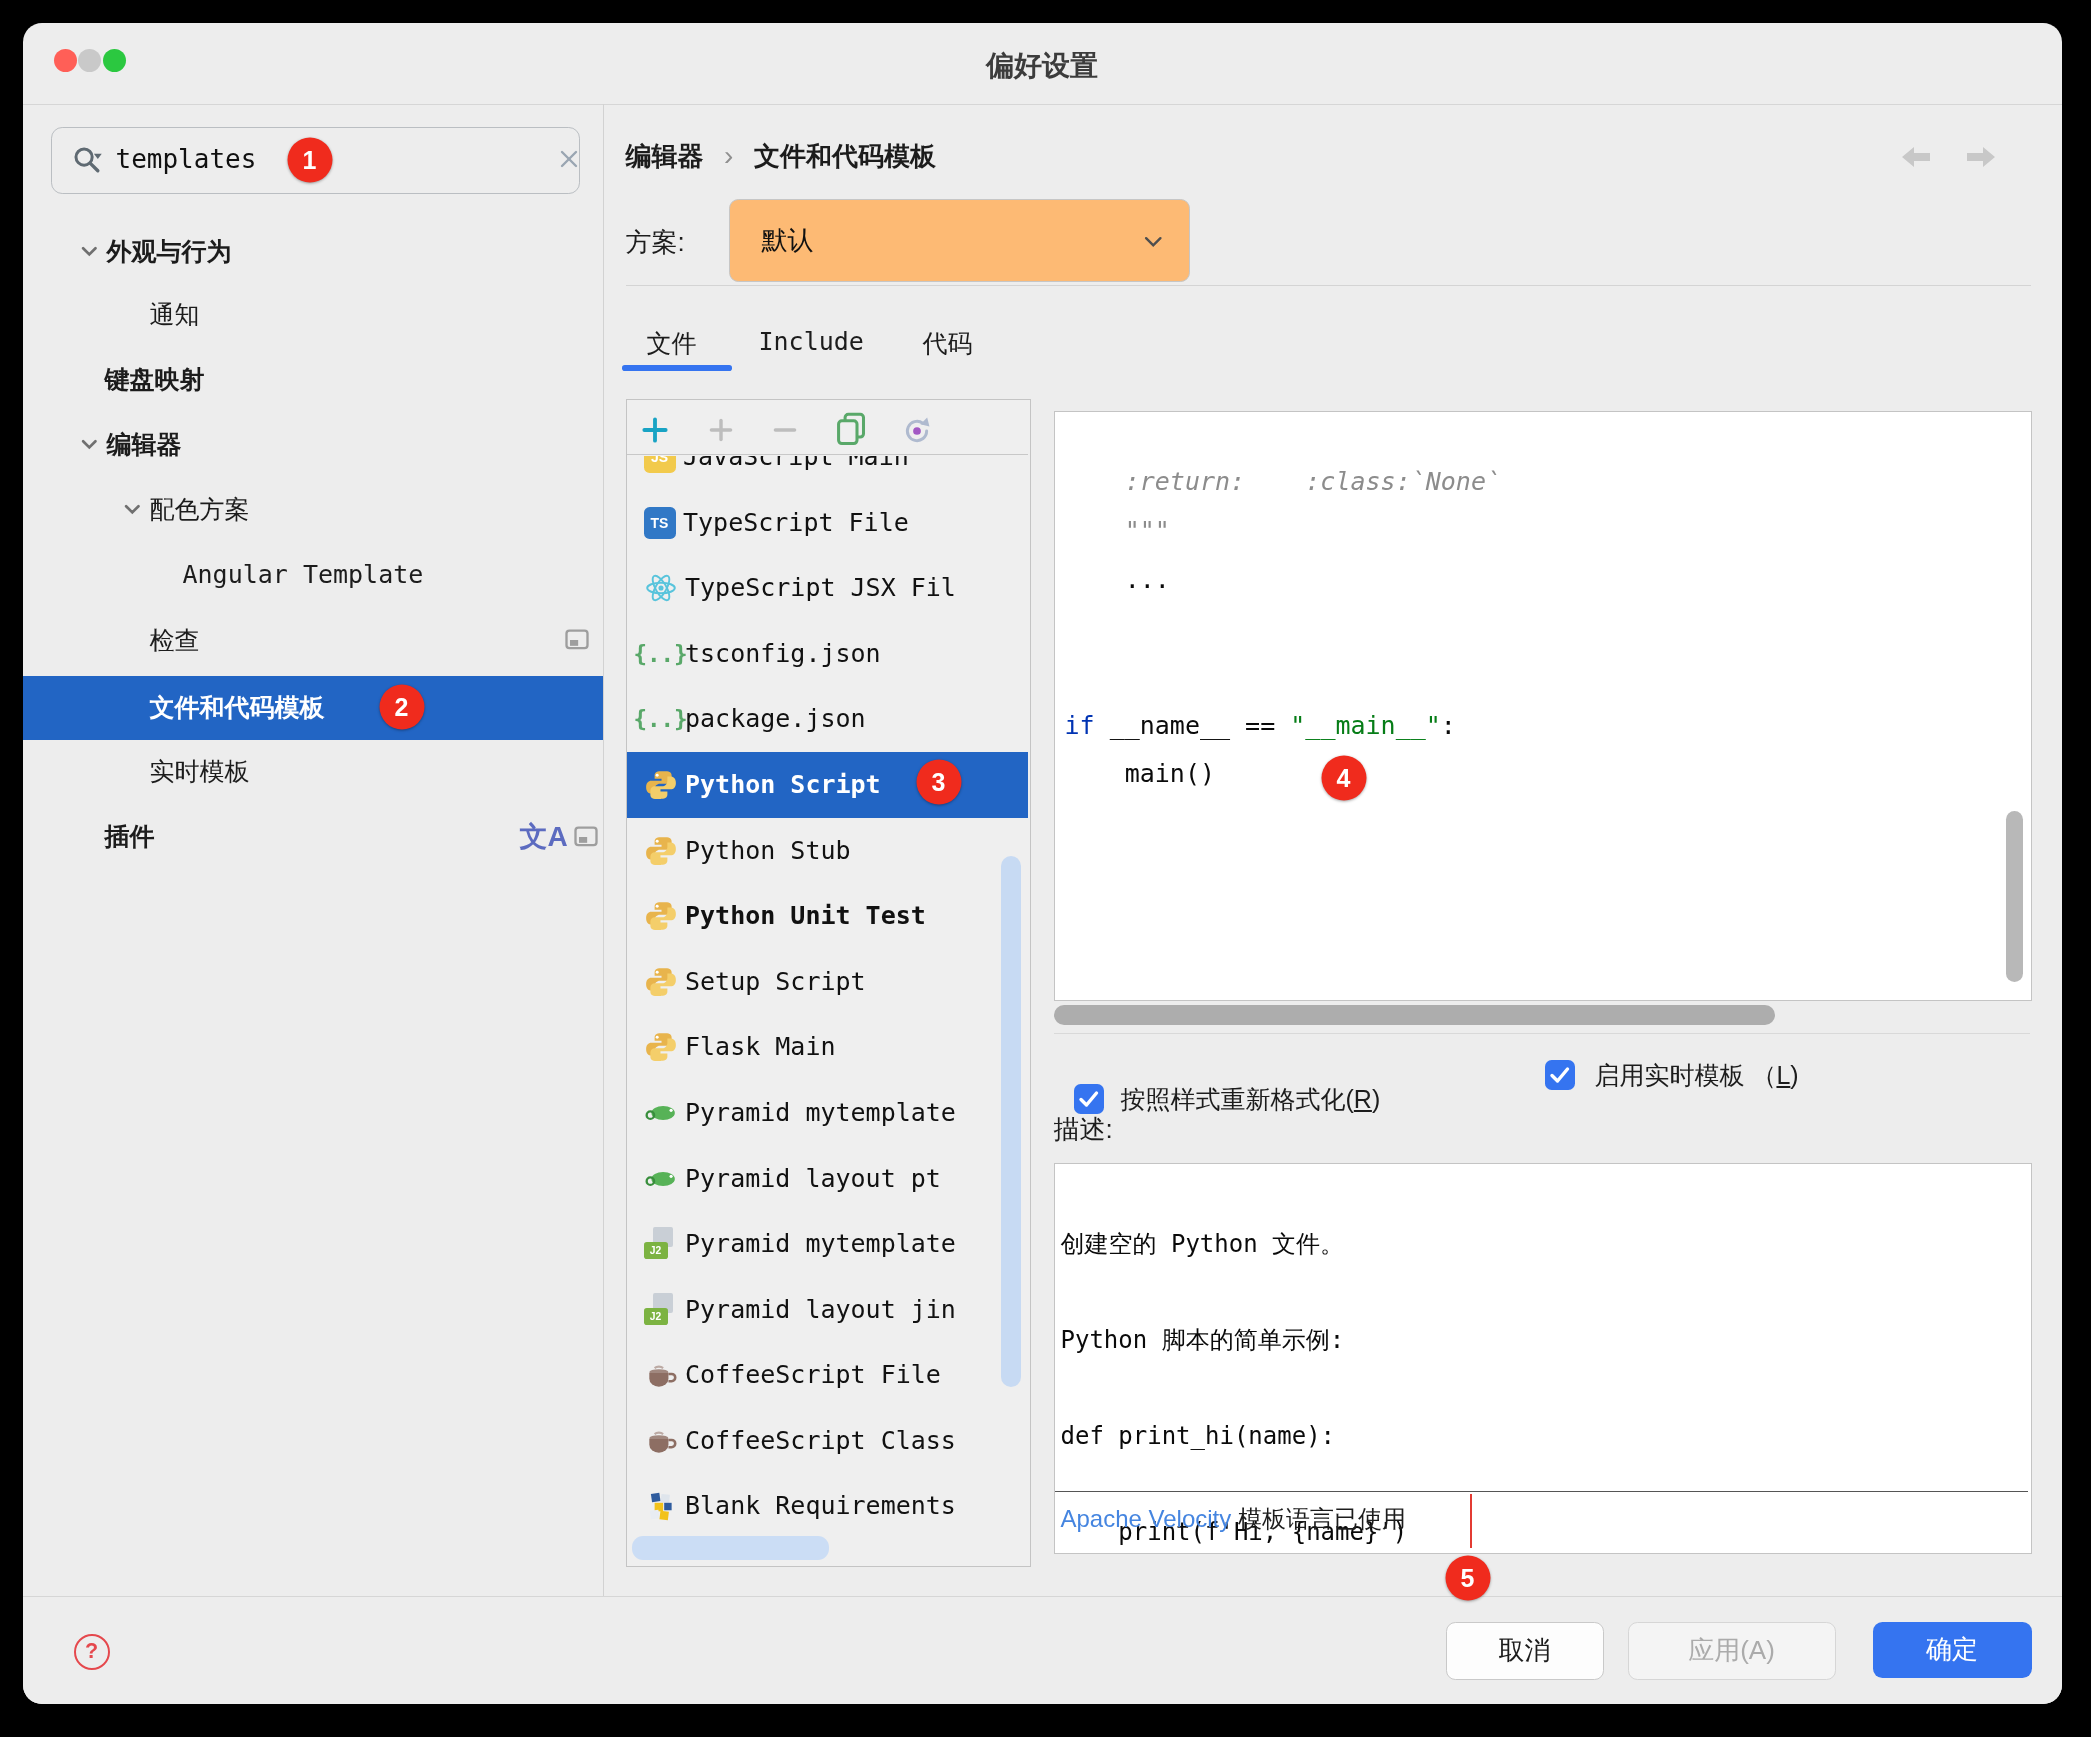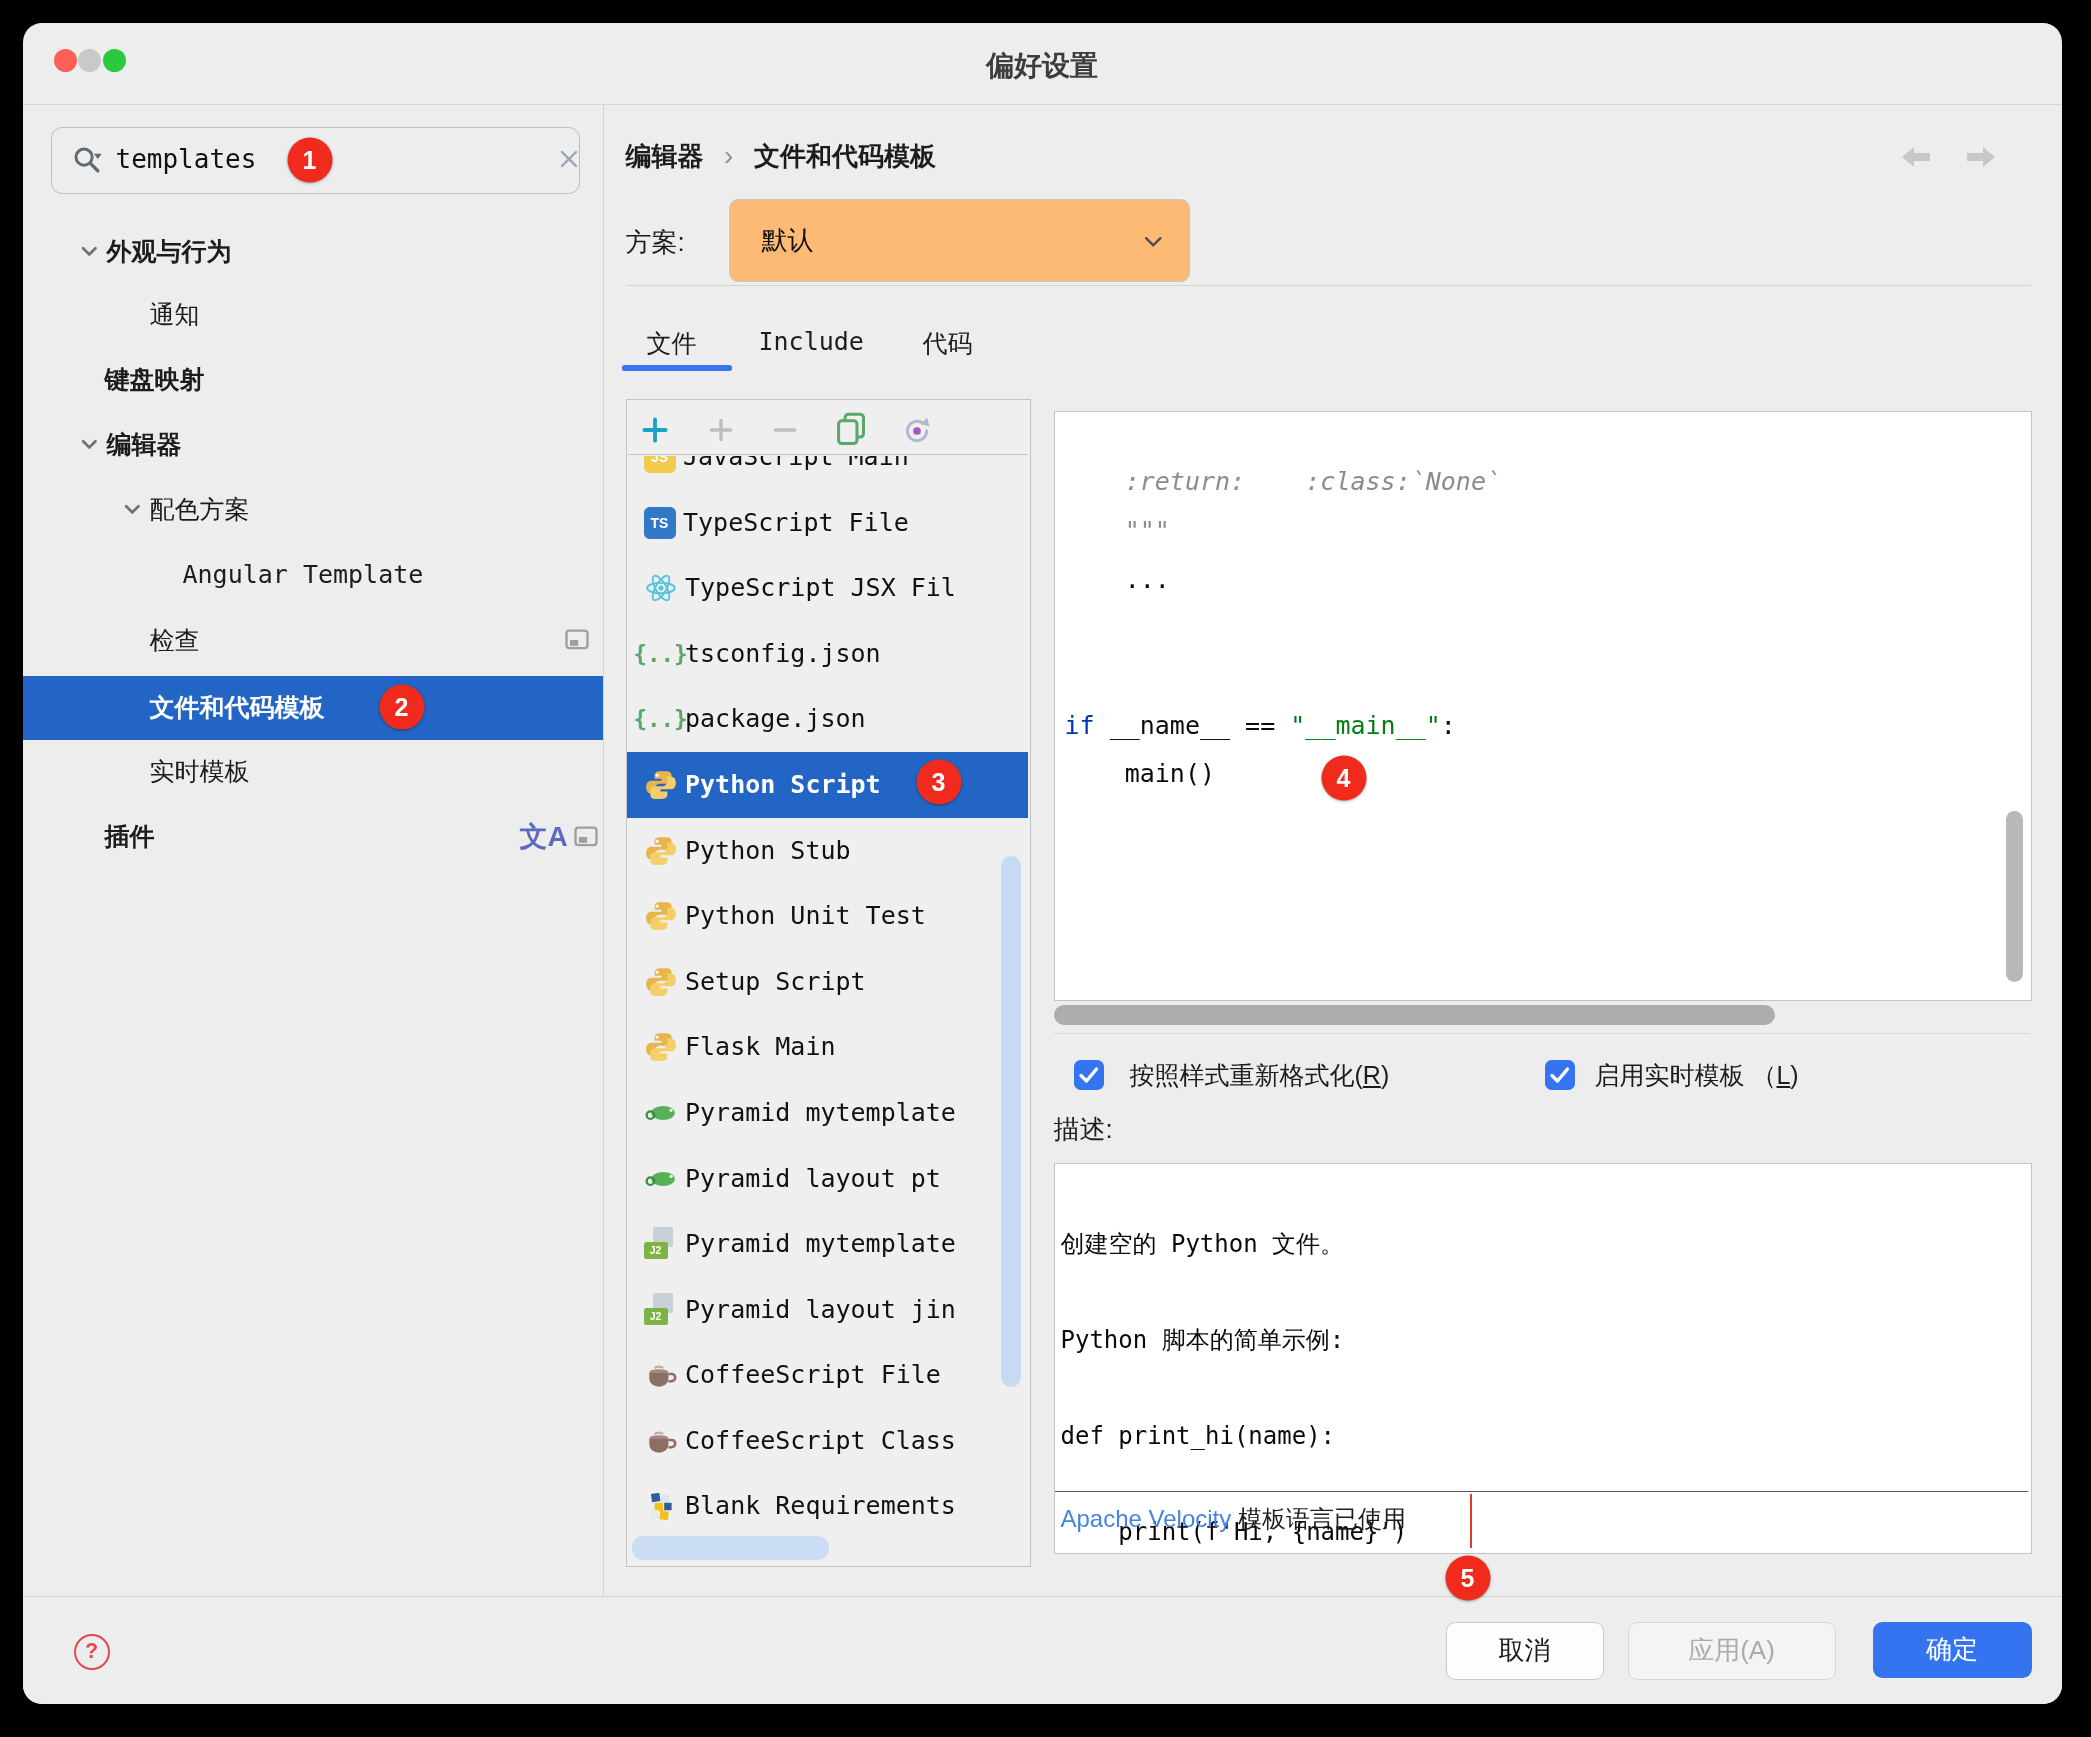--- a/index.html
+++ b/index.html
@@ -200,21 +200,21 @@
     <div class="lrow" style="top:362px;">
       <div class="icon34">
         <svg width="34" height="34" viewBox="0 0 32 32">
             <path d="M16 3c-5 0-6 2-6 4v3h6.5v2H7c-3 0-5 2.2-5 6s2 6 5 6h3v-4.2c0-2.8 2.2-5 5-5h7c2.2 0 4-1.8 4-4V7c0-2-1-4-6-4h-4z" fill="#E8B44C"></path>
             <path d="M16 29c5 0 6-2 6-4v-3h-6.5v-2H25c3 0 5-2.2 5-6s-2-6-5-6h-3v4.2c0 2.8-2.2 5-5 5h-7c-2.2 0-4 1.8-4 4v4c0 2 1 4 6 4h4z" fill="#F4CE6A"></path>
             <circle cx="12.4" cy="6.8" r="1.4" fill="#fff"></circle>
           </svg>
       </div>
       <span class="lbl mono">Python Stub</span>
     </div>
-    <div class="lrow" style="top:427px;">
+    <div class="lrow" style="top:427px;font-weight:bold;">
       <div class="icon34">
         <svg width="34" height="34" viewBox="0 0 32 32">
             <path d="M16 3c-5 0-6 2-6 4v3h6.5v2H7c-3 0-5 2.2-5 6s2 6 5 6h3v-4.2c0-2.8 2.2-5 5-5h7c2.2 0 4-1.8 4-4V7c0-2-1-4-6-4h-4z" fill="#E8B44C"></path>
             <path d="M16 29c5 0 6-2 6-4v-3h-6.5v-2H25c3 0 5-2.2 5-6s-2-6-5-6h-3v4.2c0 2.8-2.2 5-5 5h-7c-2.2 0-4 1.8-4 4v4c0 2 1 4 6 4h4z" fill="#F4CE6A"></path>
             <circle cx="12.4" cy="6.8" r="1.4" fill="#fff"></circle>
           </svg>
       </div>
       <span class="lbl mono">Python Unit Test</span>
     </div>
     <div class="lrow" style="top:493px;">
@@ -316,21 +316,21 @@
   <div class="abs code" style="left:1042px;top:444px;color:#8C8C8C;font-style:italic;">    :return:    :class:`None`</div>
   <div class="abs code" style="left:1042px;top:493px;color:#8C8C8C;">    """</div>
   <div class="abs code" style="left:1042px;top:542px;">    ...</div>
   <div class="abs code" style="left:1042px;top:688px;"><span style="color:#0033B3;">if</span><span> __name__ == </span><span style="color:#067D17;">"__main__"</span><span>:</span></div>
   <div class="abs code" style="left:1042px;top:736px;">    main()</div>
   <div class="abs badge" style="left:1321px;top:755px;">4</div>
   <div class="abs scroll" style="left:1983px;top:788px;width:17px;height:171px;background:#B8B8B8;"></div>
   <div class="abs scroll" style="left:1031px;top:982px;width:721px;height:20.6px;background:#ADADAD;"></div>
   <div class="abs hsep" style="left:1031px;top:1010px;width:976px;background:#D9D9D9;"></div>
 
-  <div class="abs" style="left:1051px;top:1036px;display:flex;align-items:center;gap:26px;">
+  <div class="abs" style="left:1051px;top:1060px;display:flex;align-items:center;gap:17px;">
     <div class="chk">
       <svg width="30" height="30" viewBox="0 0 30 30">
           <path d="M7 15.5l5.5 5.5 10-12" fill="none" stroke="#fff" stroke-width="3.4" stroke-linecap="round" stroke-linejoin="round"></path>
         </svg>
     </div>
     <div style="font-size:25px;color:#1c1c1c;"><span>按照样式重新格式化(</span><span style="text-decoration:underline;">R</span><span>)</span></div>
   </div>
   <div class="abs" style="left:1522px;top:1036px;display:flex;align-items:center;gap:20px;">
     <div class="chk">
       <svg width="30" height="30" viewBox="0 0 30 30">

